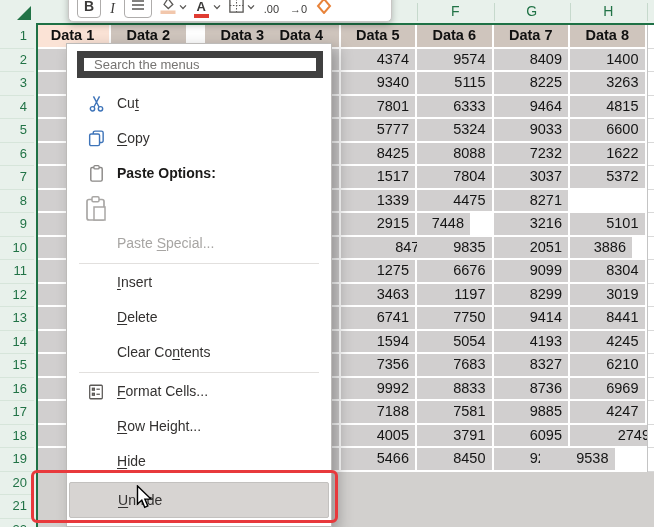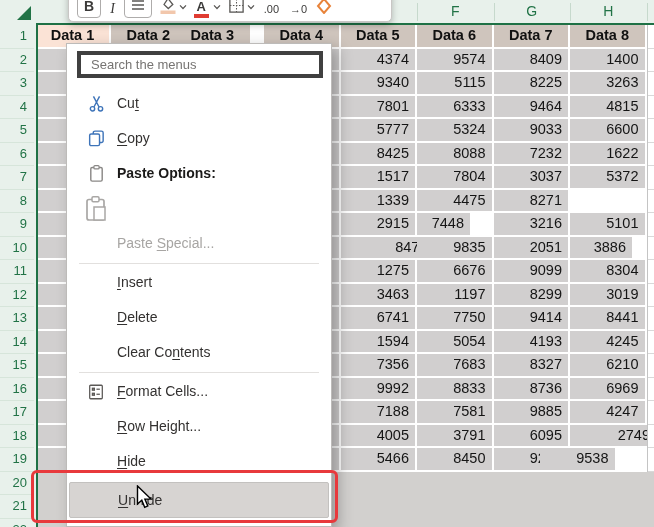--- a/index.html
+++ b/index.html
@@ -44,21 +44,21 @@
   .swatch-wrap { display:flex; flex-direction:column; align-items:center; gap:1px; }
   .a-glyph { font-size:13px; font-weight:700; line-height:12px; }
   .swatch { width:15px; height:4px; }
   .chev { padding-bottom:4px; }
 
   
   #ctx-menu { position:absolute; left:66px; top:43px; width:266px; height:484px;
               background:#fff; border:1px solid #bdbbb9;
               box-shadow:6px 5px 14px rgba(0,0,0,.28); }
   #menu-search { position:absolute; left:10px; top:7px; width:246px; height:27px;
-                 border:4px solid #404040; background:#fff; font-size:13px; color:#444;
+                 border:7px solid #404040; background:#fff; font-size:13px; color:#444;
                  padding:0 10px; outline:none; font-family:"Liberation Sans", sans-serif; }
   #menu-search::placeholder { color:#767472; opacity:1; }
   .menu-item { position:absolute; left:2px; right:2px; height:35px; font-size:14px; color:#333130;
                line-height:35px; cursor:default; }
   .menu-item .mi-icon { position:absolute; left:13px; top:0; width:28px; height:35px;
                         display:flex; align-items:center; justify-content:center; }
   .menu-item .mi-label { position:absolute; left:48px; top:0; }
   .menu-item.bold .mi-label { font-weight:700; color:#1b1a19; }
   .menu-item.disabled .mi-label { color:#a7a5a3; }
   .menu-item.highlighted { background:#d7d4d2; border:1px solid #c3c1bf; border-radius:2px; height:36px; }
@@ -107,21 +107,21 @@
       <div class="row-num" style="top: 376px; height: 23.5px; line-height: 22.5px;">17</div>
       <div class="row-num" style="top: 399.5px; height: 23.5px; line-height: 22.5px;">18</div>
       <div class="row-num" style="top: 423px; height: 23.5px; line-height: 22.5px;">19</div>
       <div class="row-num" style="top: 446.5px; height: 23.5px; line-height: 22.5px;">20</div>
       <div class="row-num" style="top: 470px; height: 23.5px; line-height: 22.5px;">21</div>
       <div class="row-num" style="top: 493.5px; height: 23.5px; line-height: 22.5px;">22</div>
     </div>
   <div id="grid">
       <div class="cell hdr active" style="left: 0px; top: 0px; width: 75px; height: 23.5px; line-height: 21.5px;">Data 1</div>
       <div class="cell hdr" style="left: 75px; top: 0px; width: 76.5px; height: 23.5px; line-height: 21.5px;">Data 2</div>
-      <div class="cell hdr" style="left: 139px; top: 0px; width: 76.5px; height: 23.5px; line-height: 21.5px;">Data 3</div>
+      <div class="cell hdr" style="left: 169px; top: 0px; width: 76.5px; height: 23.5px; line-height: 21.5px;">Data 3</div>
       <div class="cell hdr" style="left: 228px; top: 0px; width: 76.5px; height: 23.5px; line-height: 21.5px;">Data 4</div>
       <div class="cell hdr" style="left: 304.5px; top: 0px; width: 76.5px; height: 23.5px; line-height: 21.5px;">Data 5</div>
       <div class="cell hdr" style="left: 381px; top: 0px; width: 76.5px; height: 23.5px; line-height: 21.5px;">Data 6</div>
       <div class="cell hdr" style="left: 457.5px; top: 0px; width: 76.5px; height: 23.5px; line-height: 21.5px;">Data 7</div>
       <div class="cell hdr" style="left: 534px; top: 0px; width: 76.5px; height: 23.5px; line-height: 21.5px;">Data 8</div>
       <div class="cell" style="left: 0px; top: 23.5px; width: 75px; height: 23.5px; line-height: 21.5px;"></div>
       <div class="cell" style="left: 75px; top: 23.5px; width: 76.5px; height: 23.5px; line-height: 21.5px;"></div>
       <div class="cell" style="left: 151.5px; top: 23.5px; width: 76.5px; height: 23.5px; line-height: 21.5px;"></div>
       <div class="cell" style="left: 228px; top: 23.5px; width: 76.5px; height: 23.5px; line-height: 21.5px;"></div>
       <div class="cell num" style="left: 304.5px; top: 23.5px; width: 76.5px; height: 23.5px; line-height: 21.5px;">4374</div>

